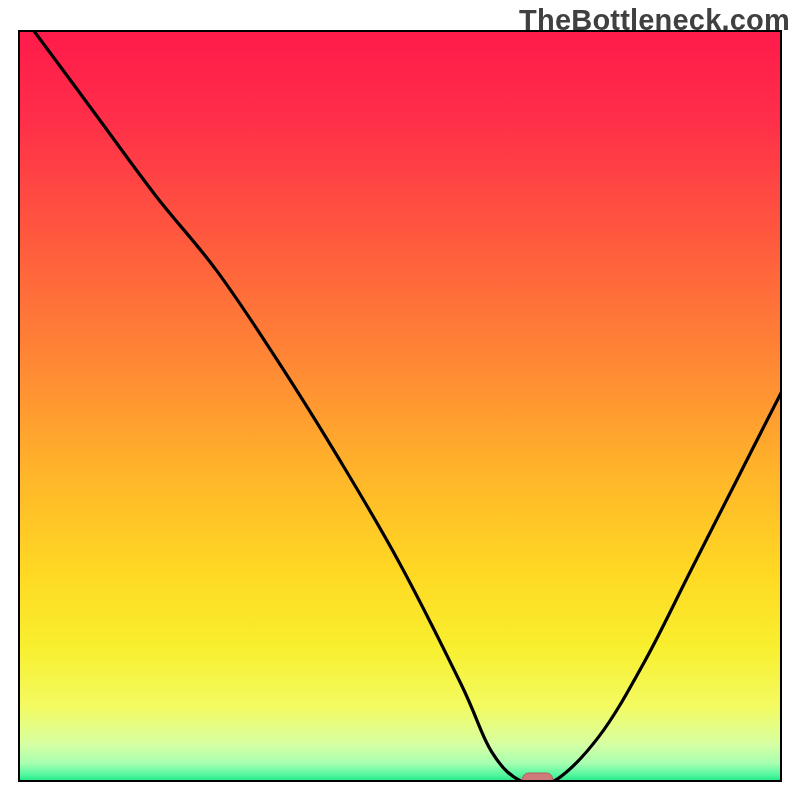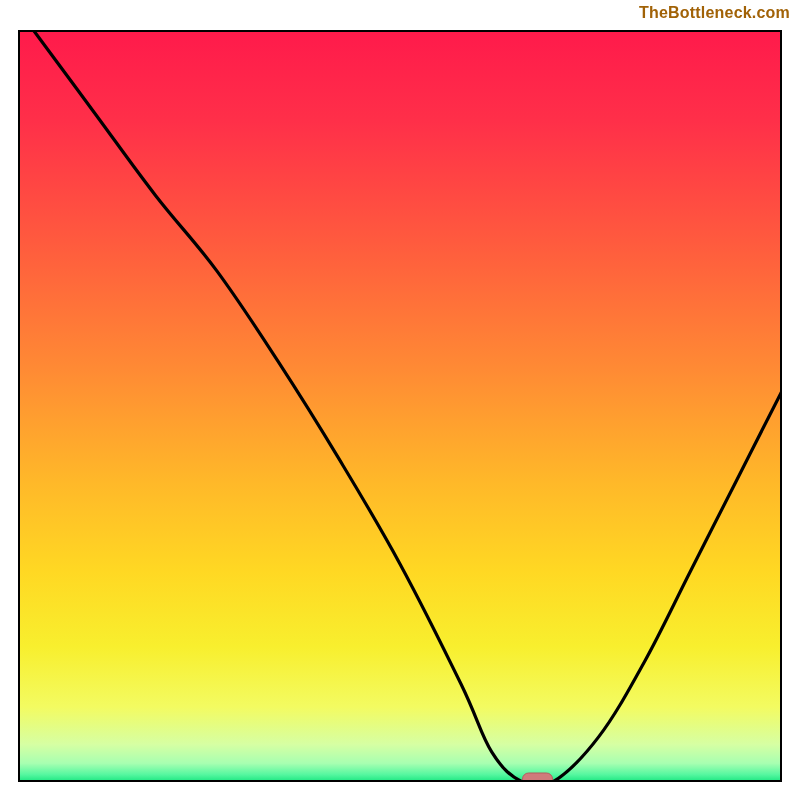--- a/index.html
+++ b/index.html
@@ -12,23 +12,23 @@
   }
   .container {
     position: relative;
     width: 800px;
     height: 800px;
   }
   .watermark {
     position: absolute;
     top: 4px;
     right: 10px;
-    font-size: 16px;
+    font-size: 29px;
     font-weight: 600;
-    color: #a16207;
+    color: #404040;
     letter-spacing: 0.2px;
   }
   .plot-frame {
     position: absolute;
     left: 18px;
     top: 30px;
     width: 764px;
     height: 752px;
     box-sizing: border-box;
   }

